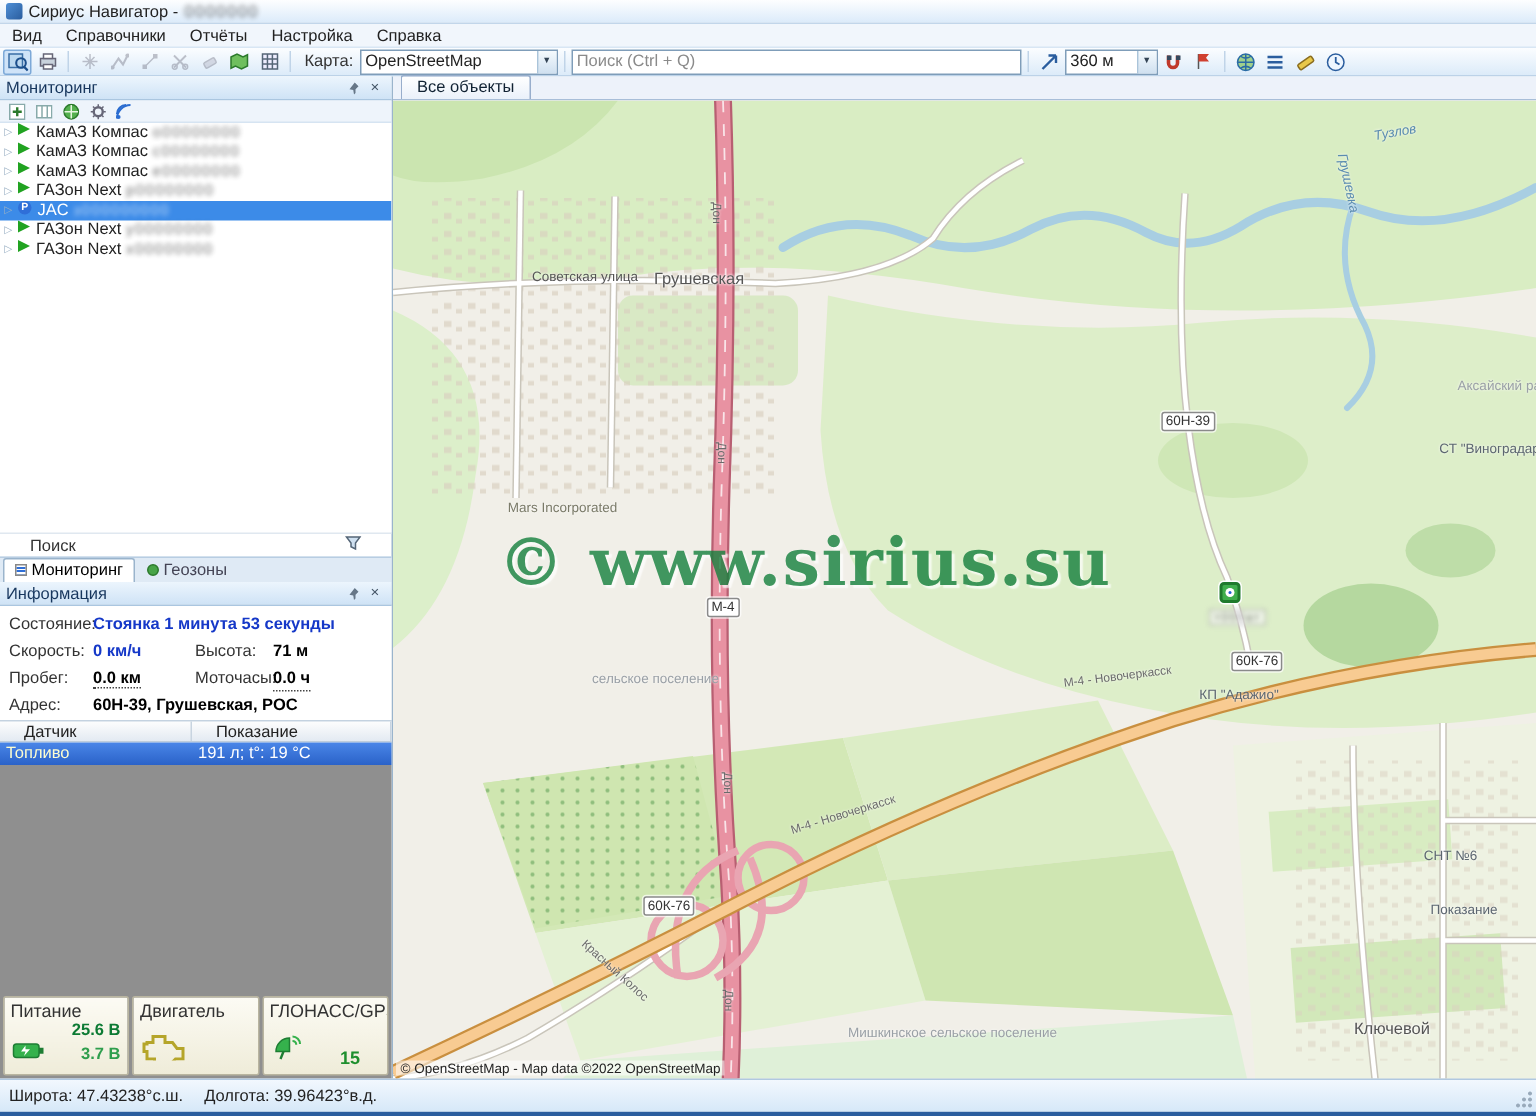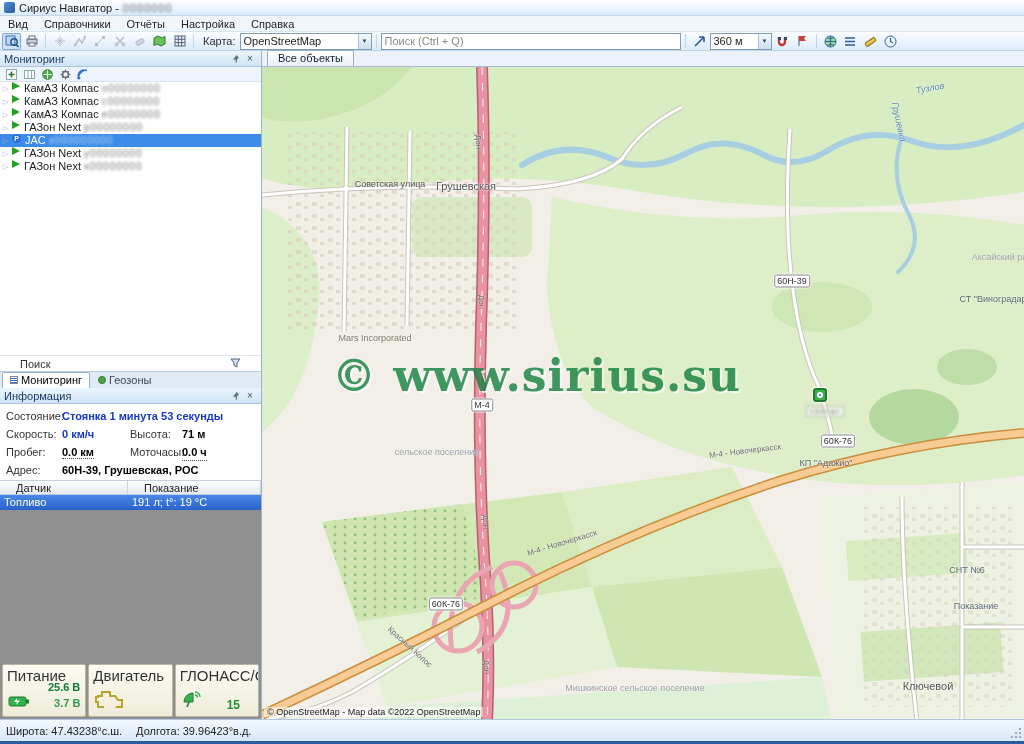--- a/index.html
+++ b/index.html
@@ -98,21 +98,21 @@
   .sens-row { height:15px; display:flex; background:linear-gradient(#4a86e8,#2a62c8); color:#fff; flex:none; }
   .sens-row > div { padding:1px 4px; }
   .sens-row .sens-c1 { color:#fdfdd0; }
 
   .panel-filler { flex:1; background:#8f8f8f; }
 
   
   .gauges { height:57px; background:#8f8f8f; display:flex; gap:2px; padding:2px; flex:none; }
   .gauge { flex:1; background:linear-gradient(#fcfbf4,#efecd9); border:1px solid #b9b5a0; border-radius:2px;
            padding:2px 4px; position:relative; overflow:hidden; }
-  .g-label { font-size:15px; color:#333; }
+  .g-label { font-size:12px; color:#333; }
   .g-icon { position:absolute; left:5px; bottom:6px; }
   .g-vals { position:absolute; right:5px; top:16px; text-align:right; }
   .g-v1 { color:#0c7a33; font-weight:bold; }
   .g-v2 { color:#2f9e4d; font-weight:bold; margin-top:4px; }
   .g-sat { position:absolute; right:18px; bottom:4px; color:#1e8f2e; font-weight:bold; font-size:12px; }
 
   
   .map-tabs { height:16px; background:#edf2fa; border-bottom:1px solid #a8bed8; display:flex; align-items:flex-end; padding-left:5px; flex:none; }
   .map-tab { padding:1px 10px 2px; background:linear-gradient(#ffffff,#eaf1fa); border:1px solid #98aecc; border-bottom:none;
              border-radius:2px 2px 0 0; font-size:11px; color:#123; cursor:pointer; }

